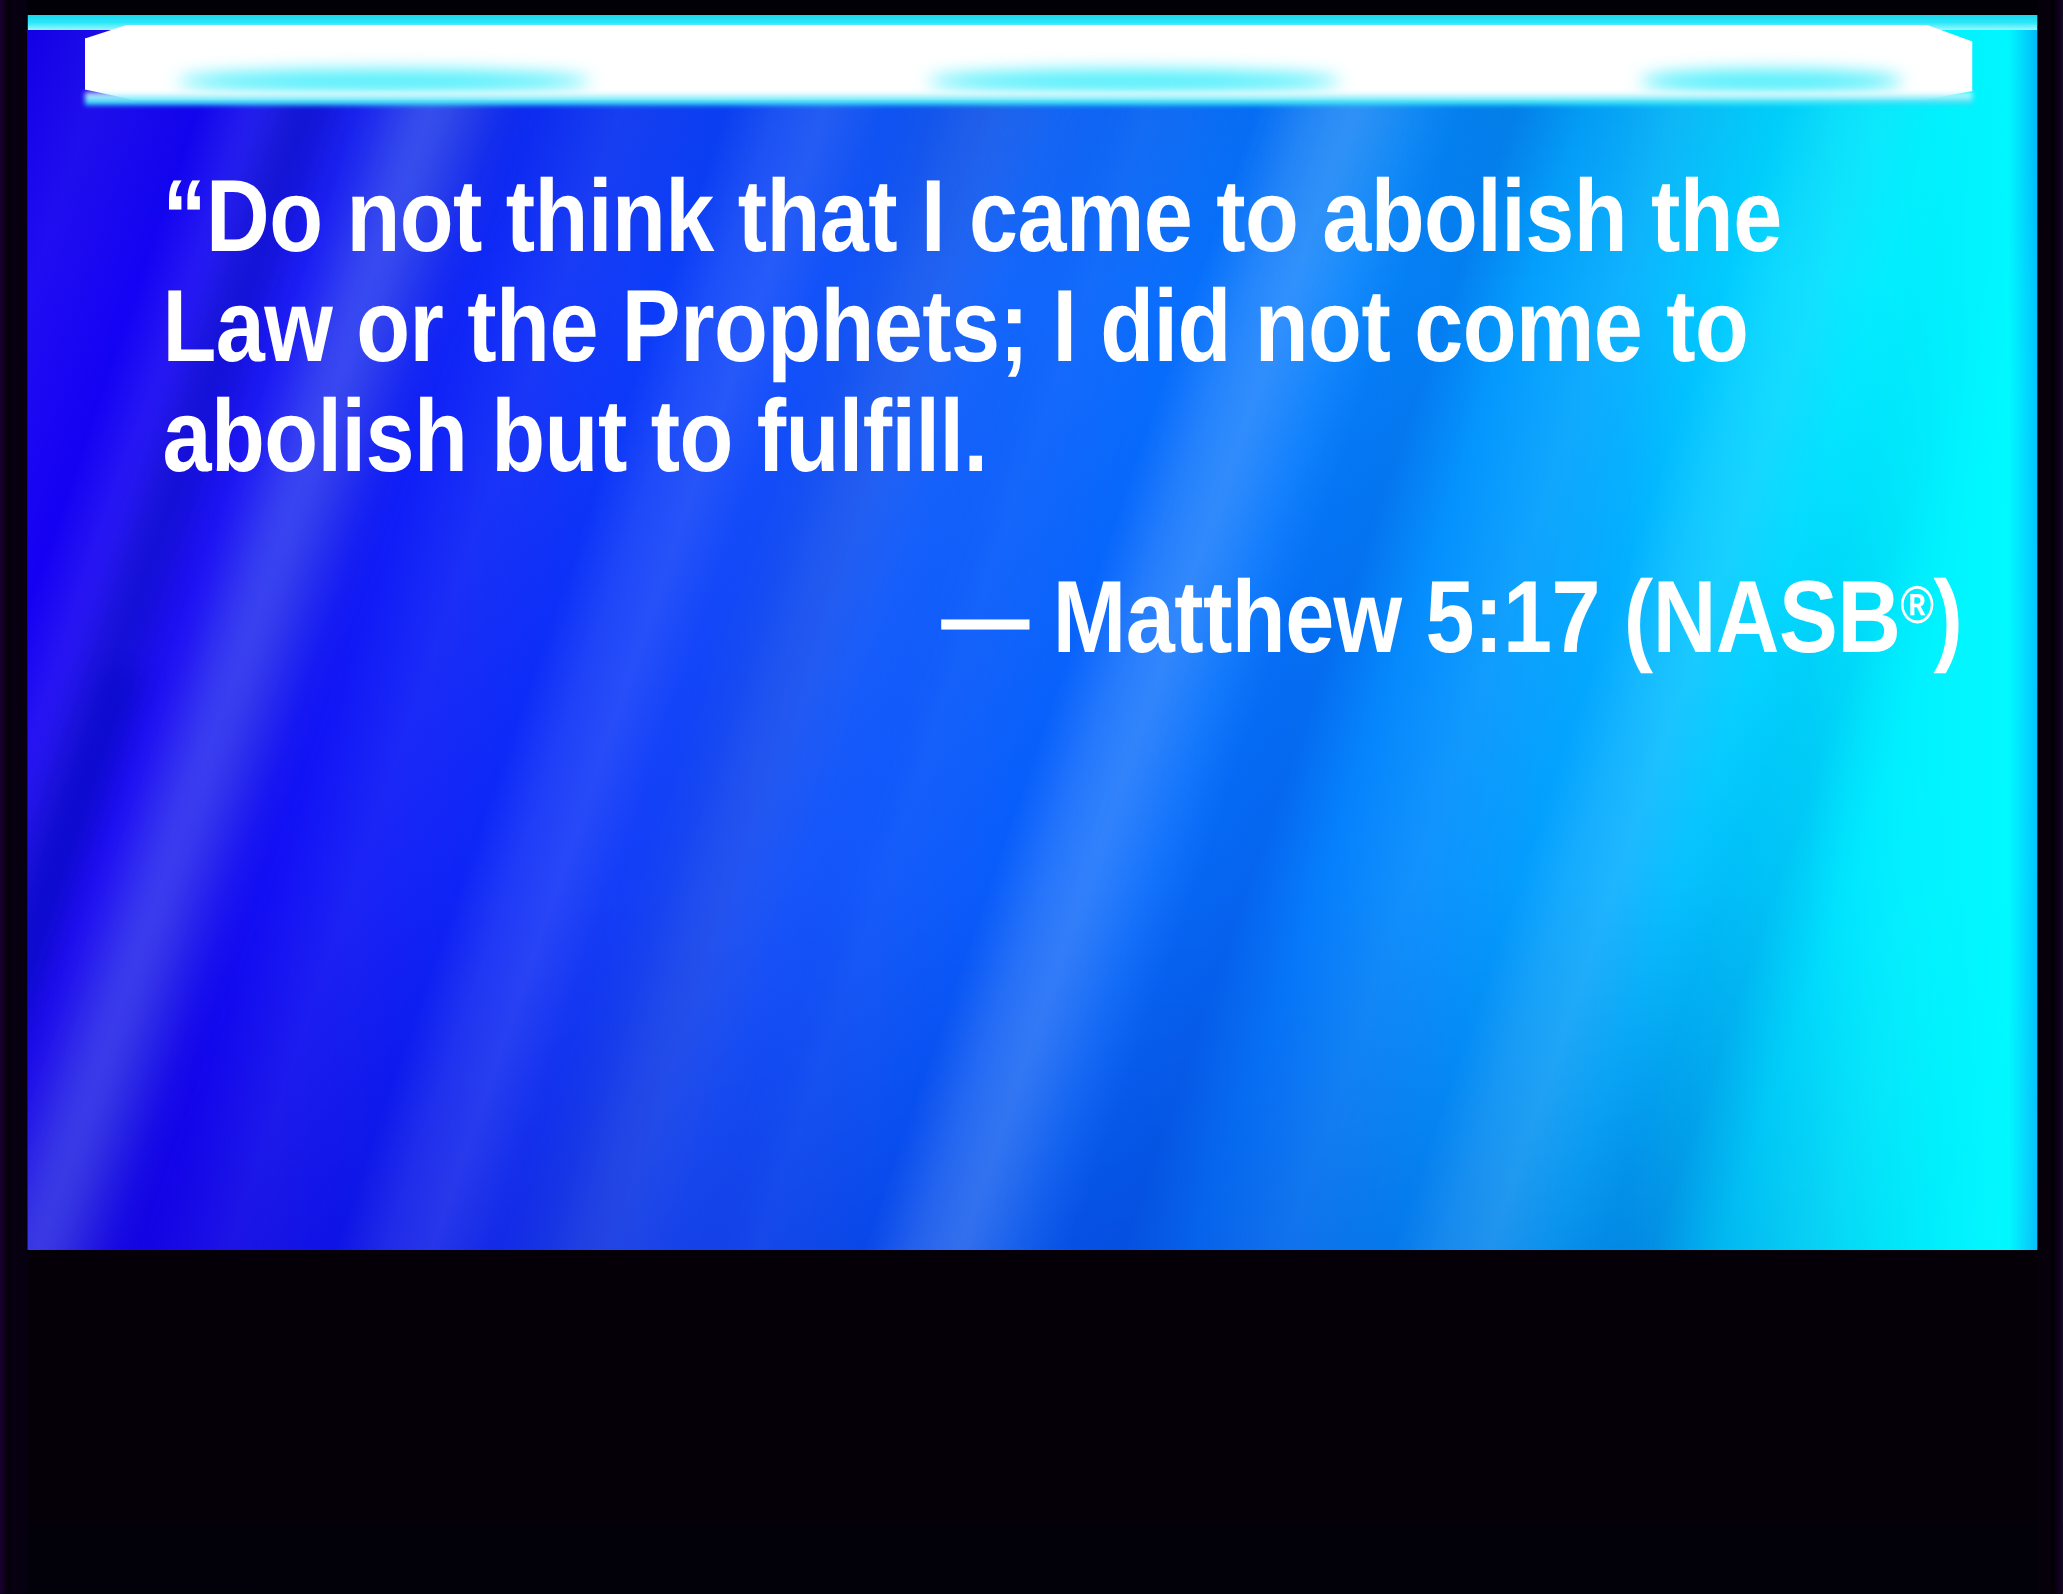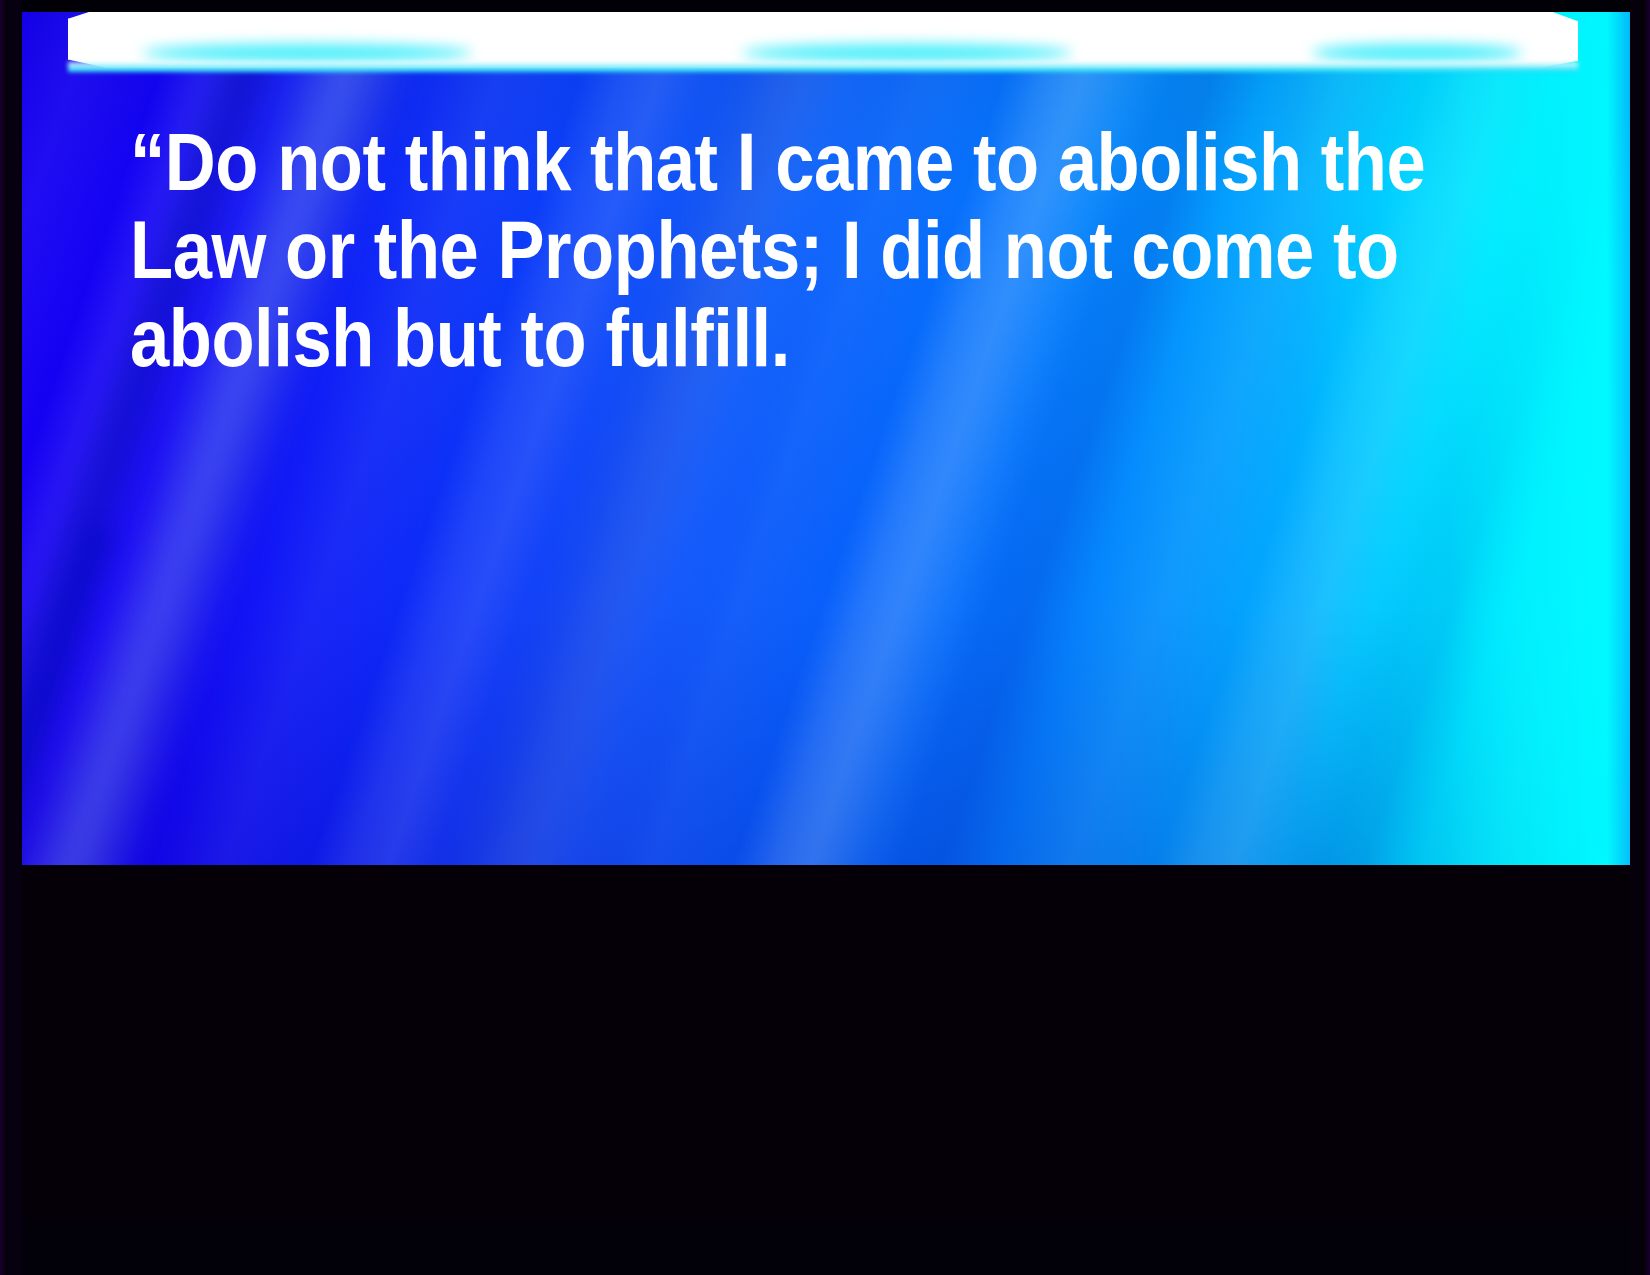--- a/index.html
+++ b/index.html
@@ -30,22 +30,22 @@
     background: linear-gradient(to right, #1a0030, #000000);
   }
   .frame-right::after {
     content:""; position:absolute; right:0; top:0; width:8px; height:100%;
     background: linear-gradient(to left, #180030, #000000);
   }
 
   
   .canvas {
     position:absolute;
-    left:22px; top:0;
-    width:1608px; height:865px;
+    left:22px; top:12px;
+    width:1608px; height:988px;
     overflow:hidden;
     background:#737373;
   }
 
   
   .bg-base {
     position:absolute; inset:0;
     background: linear-gradient(to right,
       #1500f2 0%,
       #1304f4 8%,
@@ -242,20 +242,23 @@
       <div class="top-cyan-smudge smudge-b"></div>
       <div class="top-cyan-smudge smudge-c"></div>
       <div class="top-cyan-edge"></div>
     </div>
 
     <div class="verse">
       <div class="verse-line">“Do not think that I came to abolish the</div>
       <div class="verse-line">Law or the Prophets; I did not come to</div>
       <div class="verse-line">abolish but to fulfill.</div>
 
+      <div class="attribution">
+        <span class="attr-inner"><span>—</span><span>&nbsp;</span><span>Matthew 5:17 (NASB</span><span class="reg-mark">®</span><span>)</span></span>
+      </div>
     </div>
   </div>
 
   <div class="frame-top"></div>
   <div class="frame-bottom"></div>
   <div class="frame-left"></div>
   <div class="frame-right"></div>
 
 </div>
 

